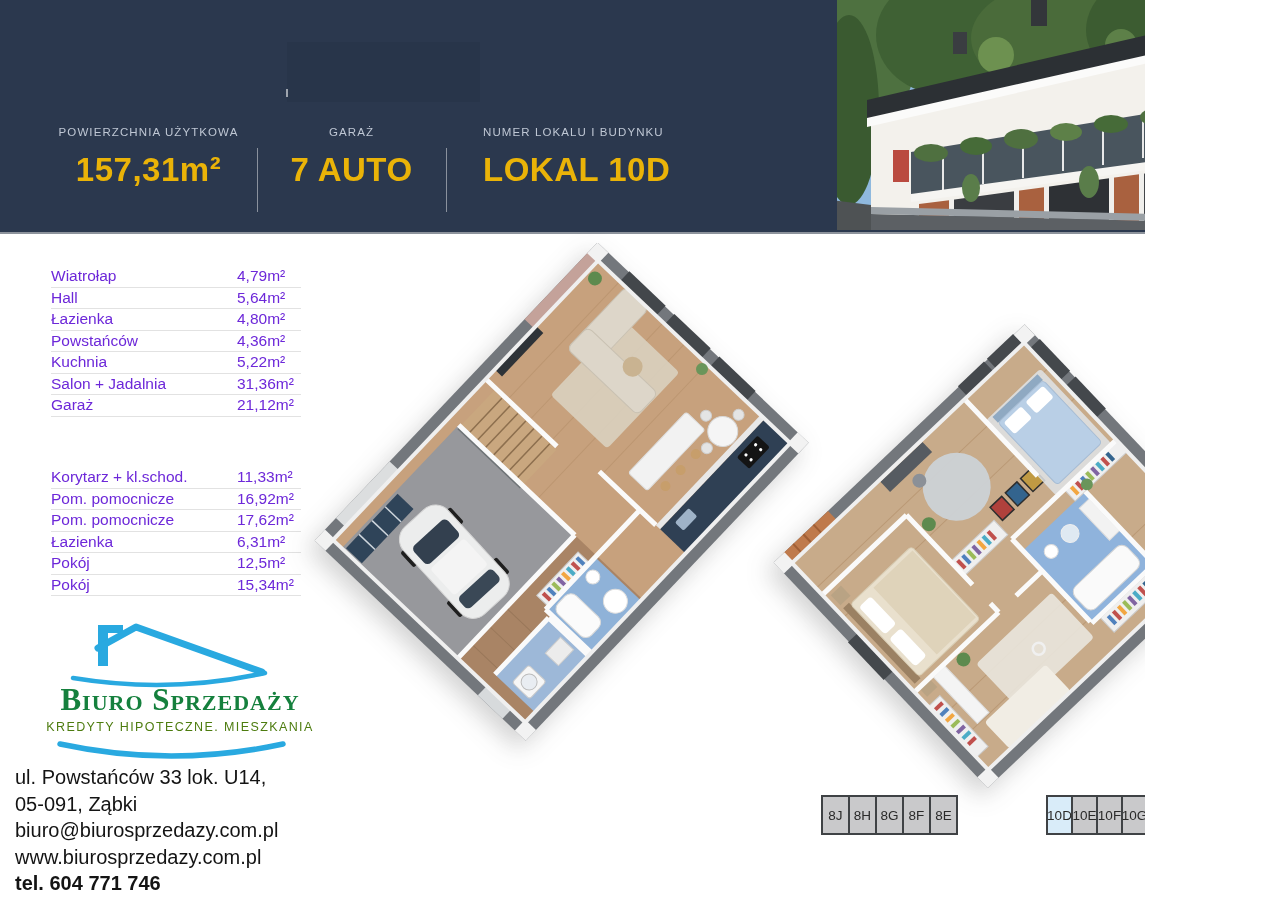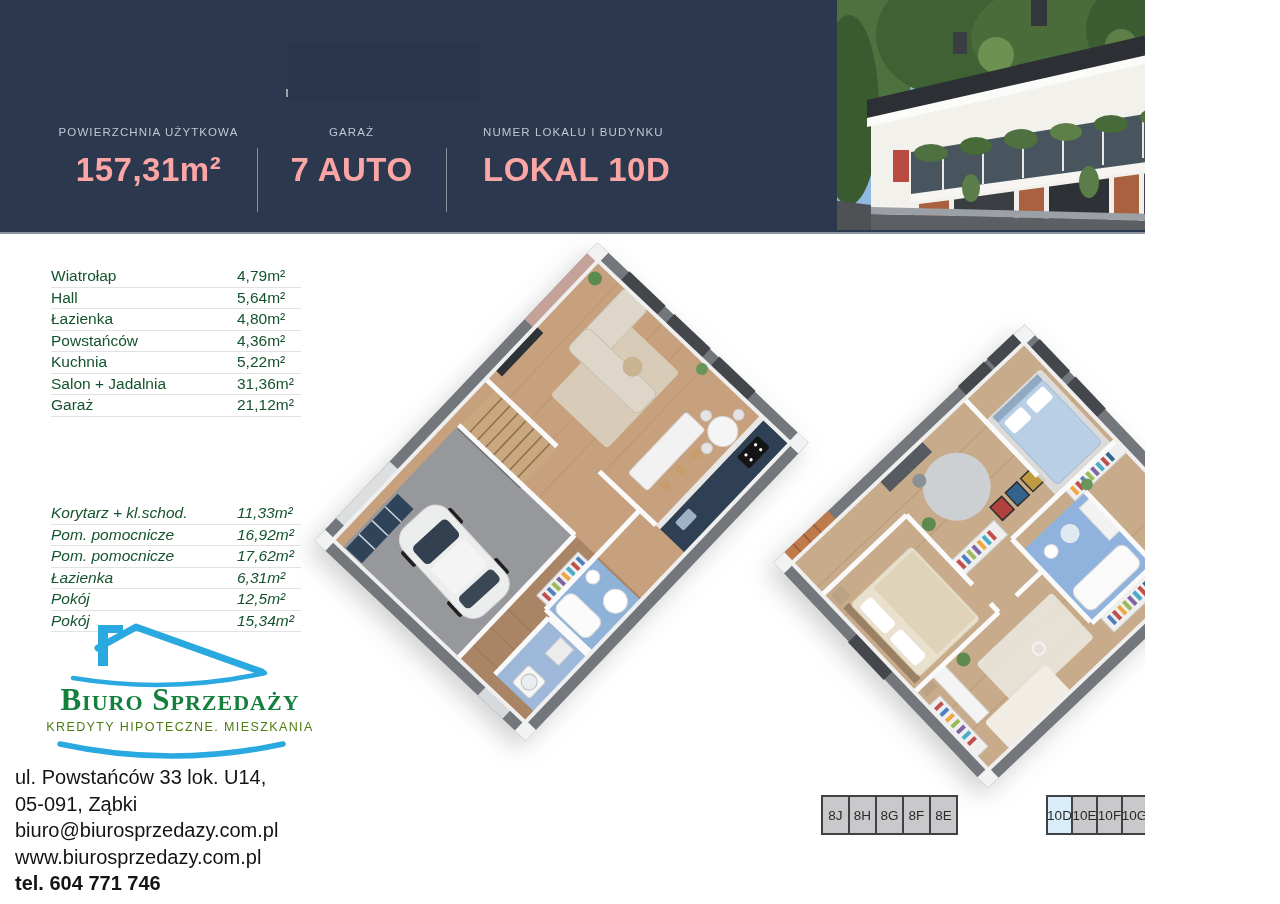--- a/index.html
+++ b/index.html
@@ -3,32 +3,32 @@
 <meta charset="utf-8">
 <style>
   html,body{margin:0;padding:0;background:#ffffff;}
   .page{position:relative;width:1145px;height:904px;background:#ffffff;overflow:hidden;
         font-family:"Liberation Sans",sans-serif;}
   
   .header{position:absolute;left:0;top:0;width:1280px;height:232px;background:#2b384e;
           border-bottom:2px solid #8d939c;}
   .stat{position:absolute;text-align:center;color:#fff;}
   .stat .lbl{font-size:11.5px;letter-spacing:1.1px;color:#bfc7d4;font-weight:400;}
-  .stat .val{font-size:33px;font-weight:bold;color:#fca5a5;margin-top:13px;letter-spacing:.5px;}
+  .stat .val{font-size:33px;font-weight:bold;color:#eab308;margin-top:13px;letter-spacing:.5px;}
   .stat1{left:40px;top:126px;width:217px;}
   .stat2{left:257px;top:126px;width:189px;}
   .stat3{left:483px;top:126px;width:230px;text-align:left;}
   .vdiv{position:absolute;top:148px;width:1px;height:64px;background:rgba(255,255,255,.45);}
   .vdiv1{left:257px;} .vdiv2{left:446px;}
   .hdr-overlay{position:absolute;left:287px;top:42px;width:193px;height:60px;background:rgba(0,0,0,.05);}
   .hdr-tick{position:absolute;left:286px;top:89px;width:2px;height:8px;background:rgba(255,255,255,.55);}
   .photo{position:absolute;left:831px;top:0;width:449px;height:230px;}
   
-  .roomlist{position:absolute;left:51px;width:250px;color:#14532d;font-size:15.5px;}
-  .rl1{top:266px;} .rl2{top:503px;font-style:italic;}
+  .roomlist{position:absolute;left:51px;width:250px;color:#6d28d9;font-size:15.5px;}
+  .rl1{top:266px;} .rl2{top:467px;}
   .rrow{display:flex;height:20.5px;line-height:20.5px;border-bottom:1px solid #e2e2e2;}
   .rname{width:186px;}
   .rarea{flex:1;}
   
   .plan{position:absolute;filter:drop-shadow(-7px 9px 12px rgba(50,50,50,.22));}
   .plan1{left:312px;top:243px;}
   .plan2{left:755px;top:322px;}
   
   .logo{position:absolute;left:40px;top:612px;width:280px;height:160px;}
   .logo svg{position:absolute;left:0;top:0;}

